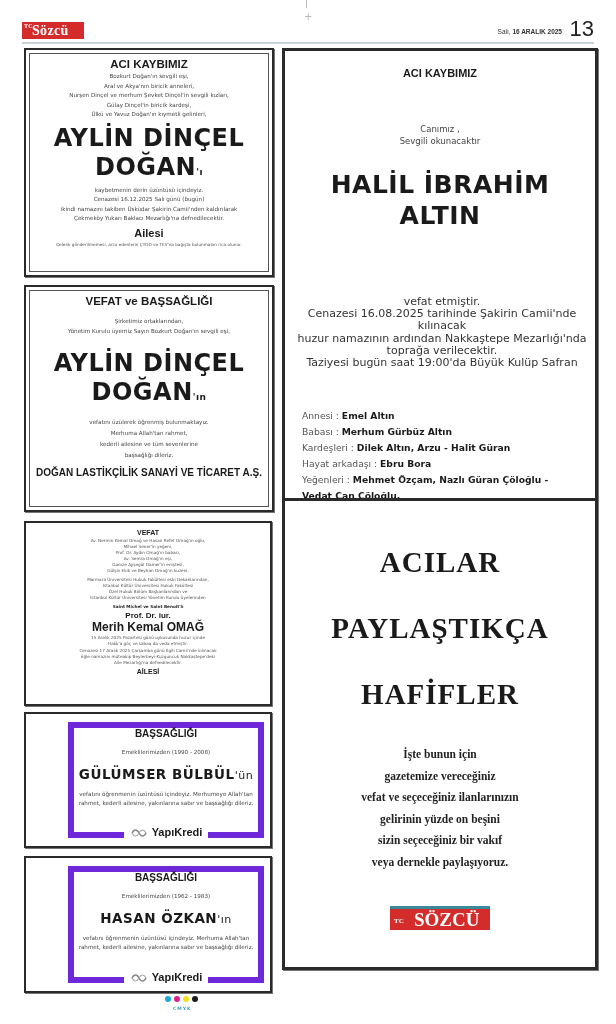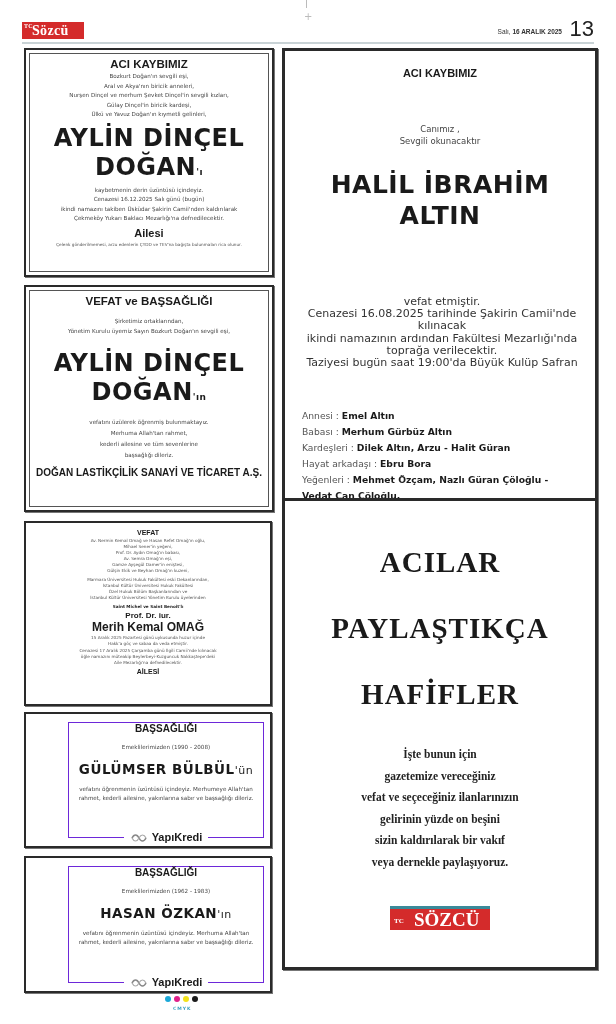--- a/index.html
+++ b/index.html
@@ -31,21 +31,21 @@
 
   
   #ad1 { left: 24px; top: 48px; width: 250px; height: 229px; }
   #ad2 { left: 24px; top: 285px; width: 250px; height: 227px; }
   #ad3 { left: 24px; top: 521px; width: 248px; height: 185px; }
   #ad4 { left: 24px; top: 712px; width: 248px; height: 136px; }
   #ad5 { left: 24px; top: 856px; width: 248px; height: 137px; }
   #ad6 { left: 282px; top: 48px; width: 316px; height: 465px; border-width: 3px; }
   #ad7 { left: 282px; top: 498px; width: 316px; height: 472px; border-width: 3px; }
 
-  .yk-frame { position: absolute; left: 6px; right: 6px; top: 8px; bottom: 8px; border: 1px solid #6d28d9; margin-left: 36px; }
+  .yk-frame { position: absolute; left: 6px; right: 6px; top: 8px; bottom: 8px; border: 6px solid #6d28d9; margin-left: 36px; }
   .yk-head { position: absolute; left: 0; right: 0; top: -6px; text-align: center; }
   .yk-head span { background: #fff; padding: 0 8px; font-family: "Liberation Sans", sans-serif; font-weight: bold; font-size: 10px; color: #1a1a1a; }
   .yk-foot { position: absolute; left: 0; right: 0; bottom: -8px; text-align: center; }
   .yk-foot span { background: #fff; padding: 0 6px; font-family: "Liberation Sans", sans-serif; font-weight: bold; font-size: 11px; color: #1a1a1a; }
   .yk-logo-icon { display: inline-block; width: 20px; height: 10px; vertical-align: middle; margin-right: 2px; }
 
   .serif { font-family: "Liberation Serif", "DejaVu Serif", serif; }
 
   .cmyk { position: absolute; left: 165px; top: 996px; width: 40px; height: 20px; }
   .dot { position: absolute; top: 0; width: 6px; height: 6px; border-radius: 50%; }
@@ -191,21 +191,21 @@
     <div style="font-size:8.5px;line-height:12px;color:#444;margin-top:44px;">
       <div>Canımız ,</div>
       <div>Sevgili okunacaktır</div>
     </div>
     <div class="big-name" style="font-size:25px;line-height:32px;margin-top:22px;">HALİL İBRAHİM</div>
     <div class="big-name" style="font-size:25px;line-height:30px;">ALTIN</div>
   </div>
   <div class="center" style="position:absolute;left:4px;right:0;top:245px;font-size:11px;line-height:12.2px;color:#333;">
     <div>vefat etmiştir.</div>
     <div>Cenazesi 16.08.2025 tarihinde Şakirin Camii'nde kılınacak</div>
-    <div>ikindi namazının ardından Fakültesi Mezarlığı'nda</div>
+    <div>huzur namazının ardından Nakkaştepe Mezarlığı'nda</div>
     <div>toprağa verilecektir.</div>
     <div>Taziyesi bugün saat 19:00'da Büyük Kulüp Safran</div>
   </div>
   <div style="position:absolute;left:17px;right:8px;top:357px;font-size:9.2px;line-height:16px;color:#555;">
     <div><span>Annesi : </span><b style="color:#1a1a1a">Emel Altın</b></div>
     <div><span>Babası : </span><b style="color:#1a1a1a">Merhum Gürbüz Altın</b></div>
     <div><span>Kardeşleri : </span><b style="color:#1a1a1a">Dilek Altın, Arzu - Halit Güran</b></div>
     <div><span>Hayat arkadaşı : </span><b style="color:#1a1a1a">Ebru Bora</b></div>
     <div><span>Yeğenleri : </span><b style="color:#1a1a1a">Mehmet Özçam, Nazlı Güran Çöloğlu -</b></div>
     <div><b style="color:#1a1a1a">Vedat Can Çöloğlu,</b></div>
@@ -216,21 +216,21 @@
   <div class="center serif" style="position:absolute;left:0;right:0;top:28px;font-weight:bold;font-size:29px;line-height:66px;color:#1a1a1a;letter-spacing:1px;">
     <div>ACILAR</div>
     <div>PAYLAŞTIKÇA</div>
     <div>HAFİFLER</div>
   </div>
   <div class="center serif" style="position:absolute;left:0;right:0;top:243px;font-weight:bold;font-size:11.5px;line-height:21.5px;color:#222;">
     <div>İşte bunun için</div>
     <div>gazetemize vereceğiniz</div>
     <div>vefat ve seçeceğiniz ilanlarınızın</div>
     <div>gelirinin yüzde on beşini</div>
-    <div>sizin kaldırılarak bir vakıf</div>
+    <div>sizin seçeceğiniz bir vakıf</div>
     <div>veya dernekle paylaşıyoruz.</div>
   </div>
   <div class="center" style="position:absolute;left:0;right:0;top:405px;">
     <div class="logo-big">
       <span class="tc">TC</span>
       <span>SÖZCÜ</span>
     </div>
   </div>
 </div>
 

